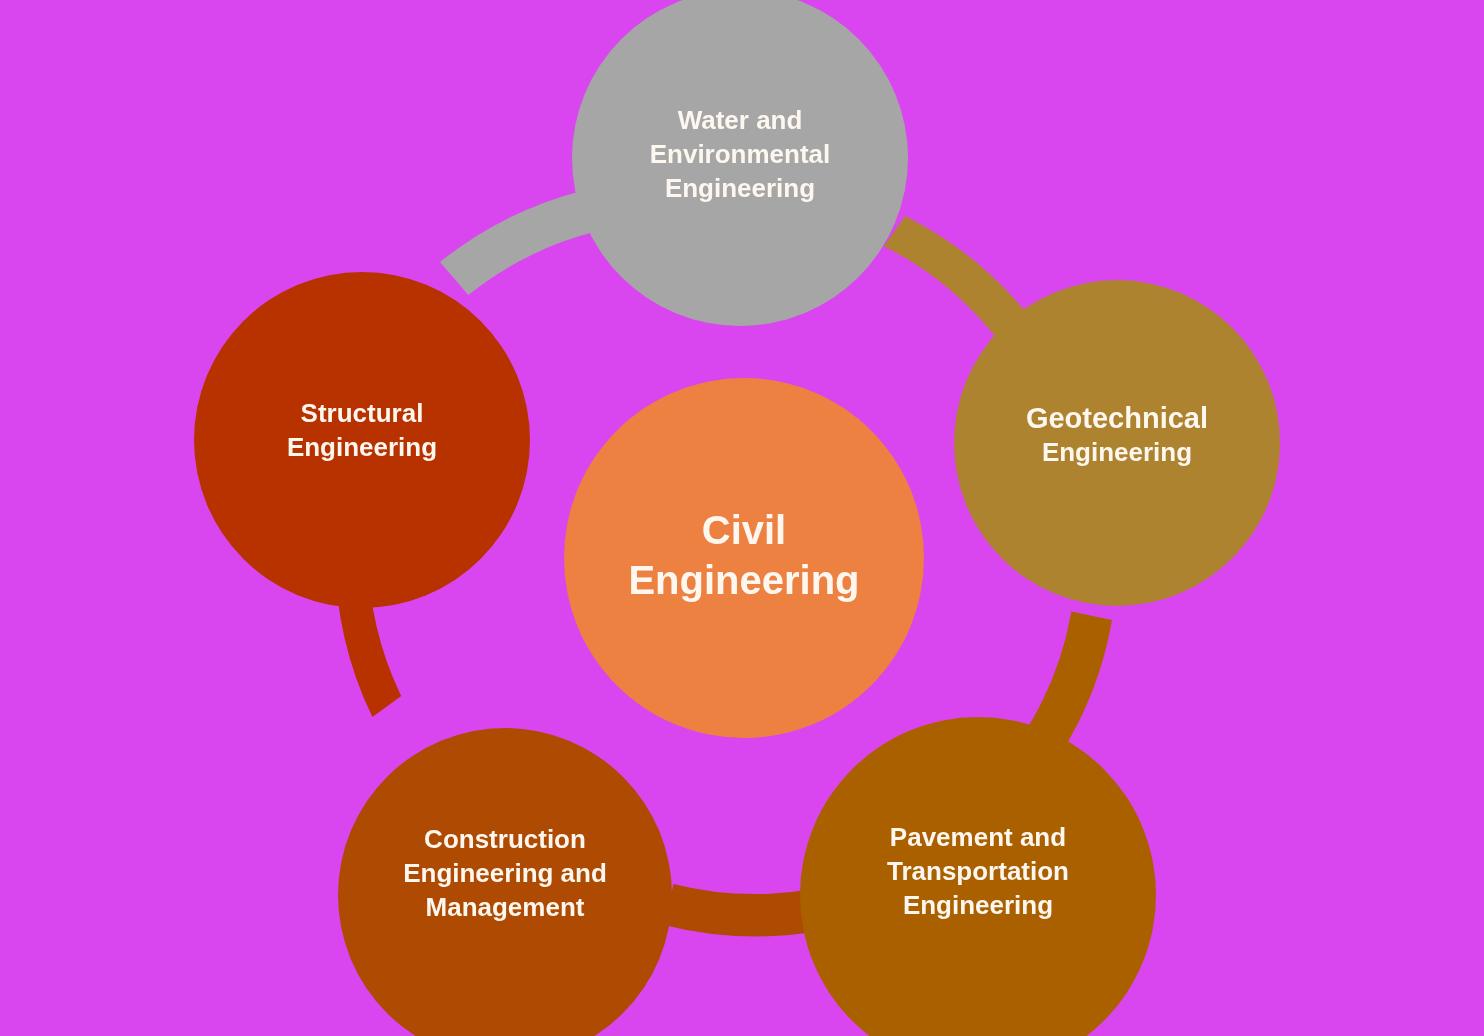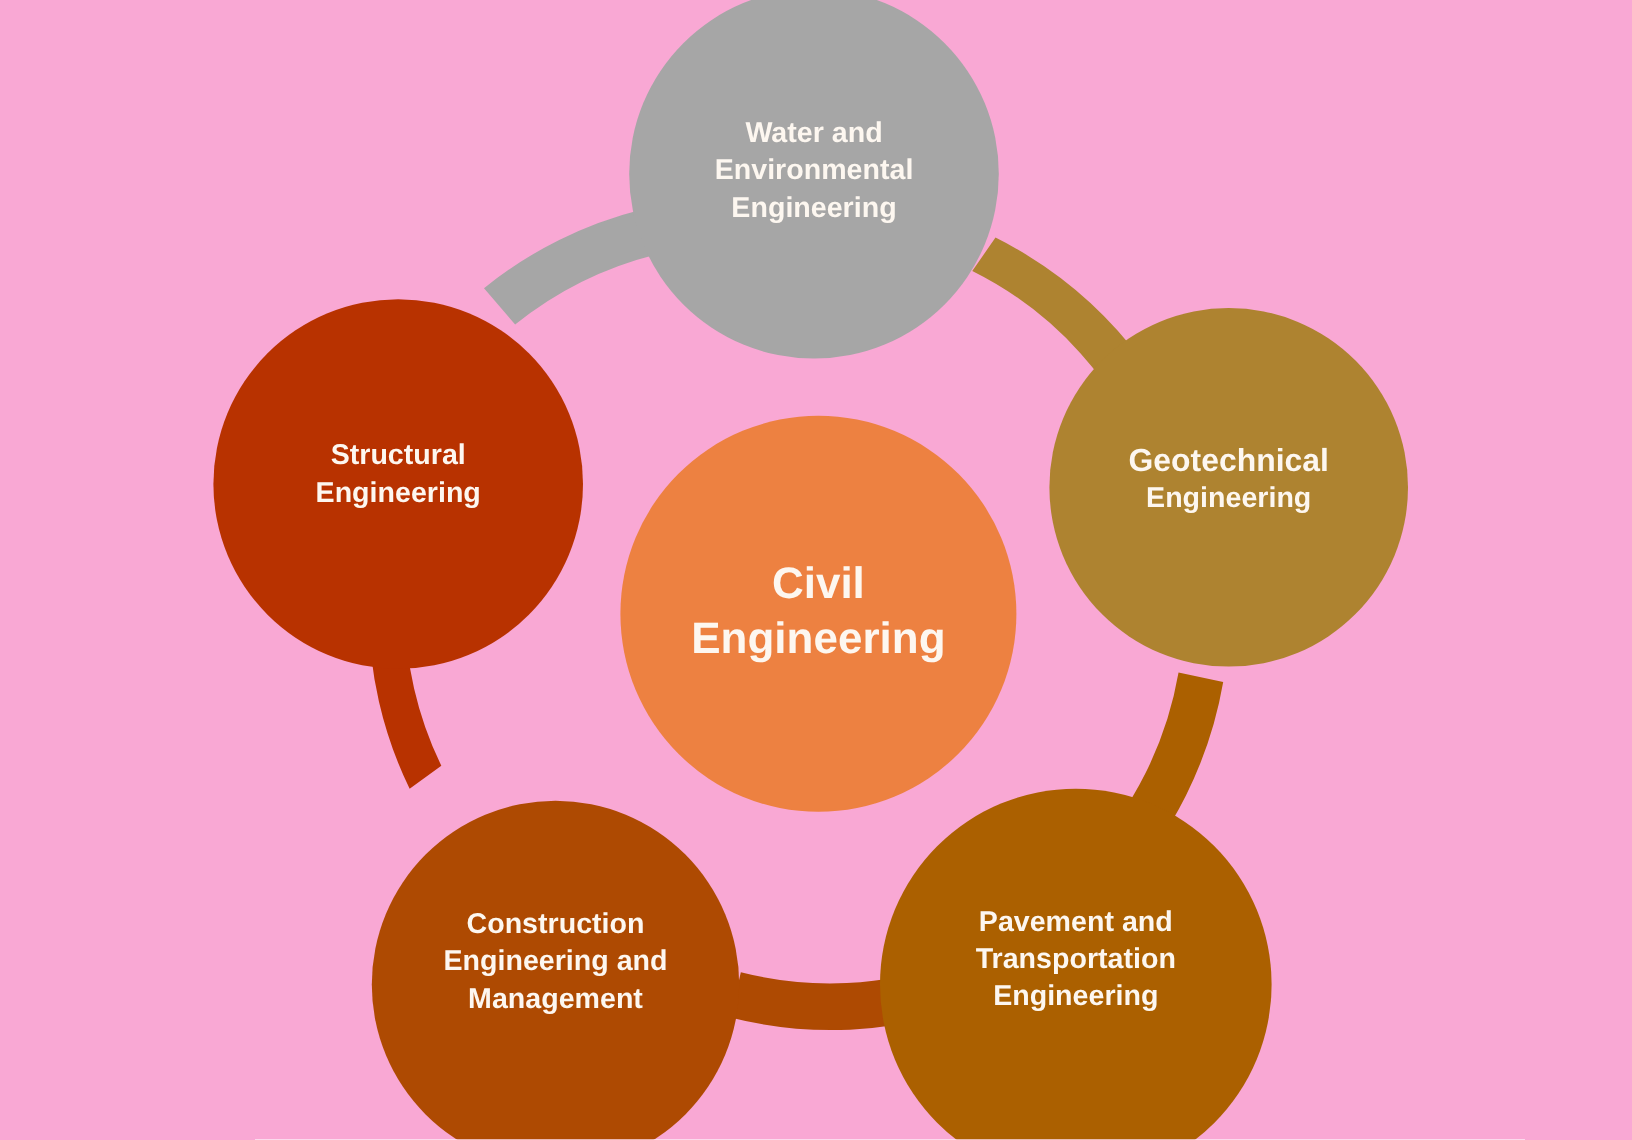--- a/index.html
+++ b/index.html
@@ -37,21 +37,21 @@
     font-weight: bold;
     fill: #fdf7f0;
     text-anchor: middle;
     dominant-baseline: middle;
   }
   .label-line { }
 </style>
 </head>
 <body style="background: rgb(255, 255, 255);">
 
-<div id="diagram-root" style="background: #f9a8d4; text-align: right;">
+<div id="diagram-root" style="background: #d946ef; text-align: right;">
   <svg class="cycle-svg" viewBox="0 0 1484 1036" xmlns="http://www.w3.org/2000/svg">
 
     <g>
 
       <path id="conn-0" d="M 372.4 717.1 A 372 372 0 0 1 372.6 392.0 L 401.3 407.6 A 330 330 0 0 0 401.2 696.1 Z" fill="#B83200"></path>
       <path id="conn-1" d="M 440.0 262.0 A 372 372 0 0 1 744.0 186.0 L 738.0 227.7 A 330 330 0 0 0 468.3 295.1 Z" fill="#A6A6A6"></path>
       <path id="conn-2" d="M 905.0 216.0 A 372 372 0 0 1 1088.0 420.0 L 1046.3 427.2 A 330 330 0 0 0 883.9 246.3 Z" fill="#AE8330"></path>
       <path id="conn-3" d="M 1112.0 620.0 A 372 372 0 0 1 1016.0 812.0 L 986.0 782.0 A 330 330 0 0 0 1071.4 611.4 Z" fill="#AB6000"></path>
       <path id="conn-4" d="M 880.0 915.0 A 372 372 0 0 1 664.0 925.0 L 673.5 883.9 A 330 330 0 0 0 865.0 875.0 Z" fill="#AE4A02"></path>
     </g>

